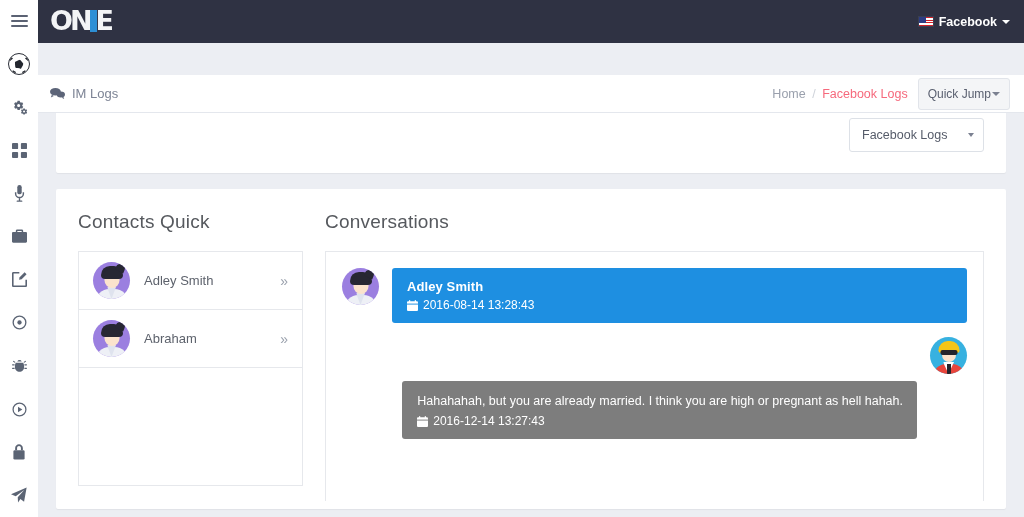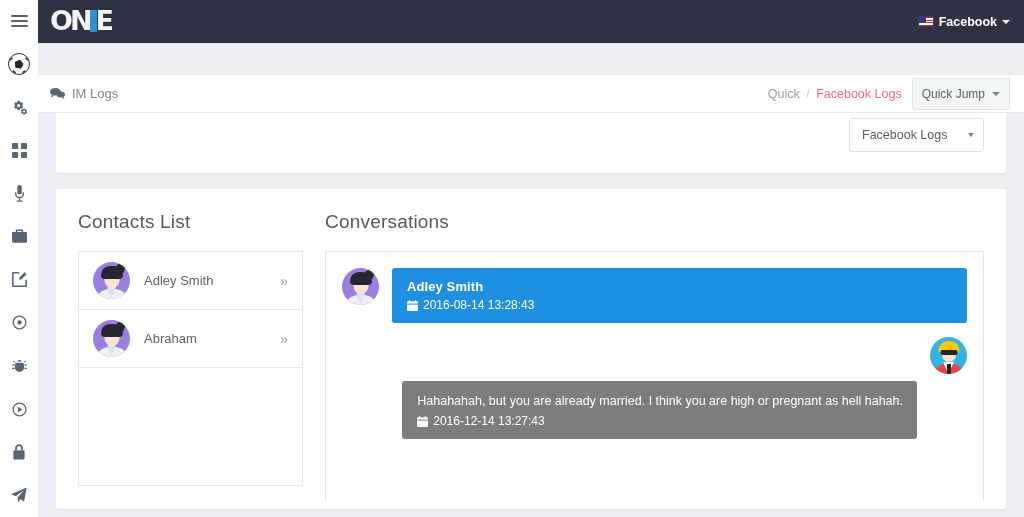--- a/index.html
+++ b/index.html
@@ -95,21 +95,21 @@
   }
   #page-title-wrap { display: flex; align-items: center; gap: 7px; color: #7d8495; font-size: 13px; }
   .comments-icon { color: #5c6478; display: flex; }
   #breadcrumb-wrap { display: flex; align-items: center; gap: 10px; }
   #breadcrumb { font-size: 12.5px; color: #9aa0ad; }
   #breadcrumb .sep { margin: 0 3px; color: #cfd3da; }
   #breadcrumb .crumb-active { color: #f6697c; }
   #quick-jump {
     background: #f4f5f7; border: 1px solid #e1e4ea; border-radius: 3px;
     font-size: 12px; color: #5a6070; padding: 8px 9px;
-    display: flex; align-items: center; gap: 7px; cursor: pointer;
+    display: flex; align-items: center; gap: 1px; cursor: pointer;
   }
 
   
   #content { position: absolute; left: 38px; top: 81px; right: 0; bottom: 0; background: #eceef3; padding: 16px 18px 0 18px; }
   .card { background: #fff; border-radius: 2px; box-shadow: 0 1px 1px rgba(0,0,0,.05); }
   #filter-card { height: 76px; display: flex; align-items: center; justify-content: flex-end; padding: 0 22px; }
   #log-select {
     width: 135px; height: 34px; border: 1px solid #dde1e7; border-radius: 3px;
     background: #fff; font-size: 12.5px; color: #555b69;
     display: flex; align-items: center; justify-content: space-between;
@@ -311,21 +311,21 @@
         <ellipse cx="6.5" cy="5.4" rx="6.5" ry="4.6"></ellipse>
         <path d="M2.2 8.9 1 12.2l3.6-1.7Z"></path>
         <ellipse cx="13" cy="8.6" rx="5" ry="3.6"></ellipse>
         <path d="M16 11.4 17 14l-2.9-1.4Z"></path>
       </svg>
     </span>
     <span>IM Logs</span>
   </div>
   <div id="breadcrumb-wrap">
     <div id="breadcrumb">
-      <span>Quick</span>
+      <span>Home</span>
       <span class="sep">/</span>
       <span class="crumb-active">Facebook Logs</span>
     </div>
     <div id="quick-jump">
       <span>Quick Jump</span>
       <span class="caret-down" style="border-top-color:#7b8191"></span>
     </div>
   </div>
 </div>
 
@@ -334,21 +334,21 @@
   <div class="card" id="filter-card">
     <div id="log-select">
       <span>Facebook Logs</span>
       <span class="tiny-caret"></span>
     </div>
   </div>
 
   <div class="card" id="main-card">
 
     <div id="contacts-col">
-      <div class="col-title">Contacts List</div>
+      <div class="col-title">Contacts Quick</div>
       <div id="contacts-box">
 
         <div class="contact-row">
           <span class="av">
             <i class="body"></i>
               <i class="collar"></i>
               <i class="face"></i>
               <i class="hair"></i>
               <i class="fringe"></i>
           </span>

